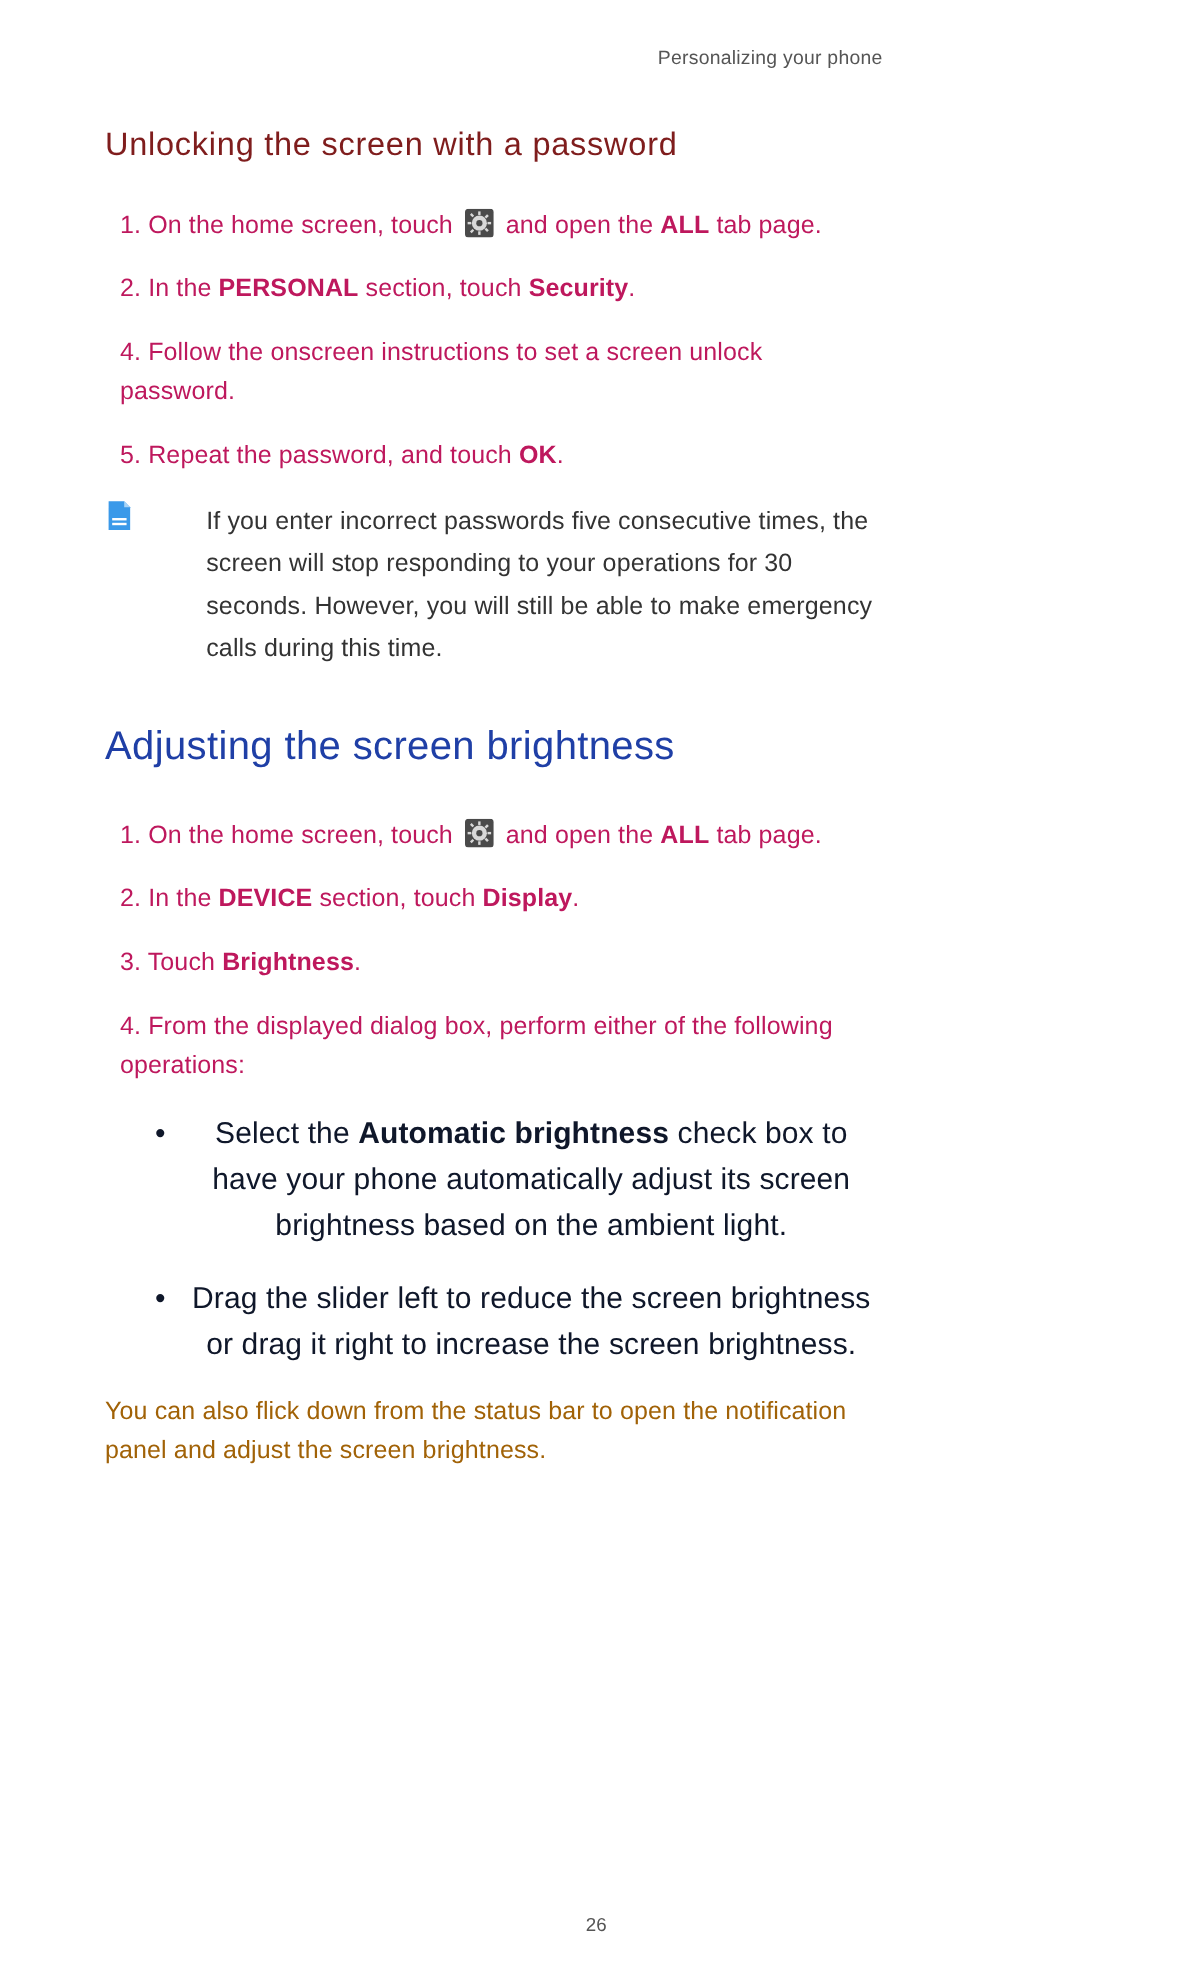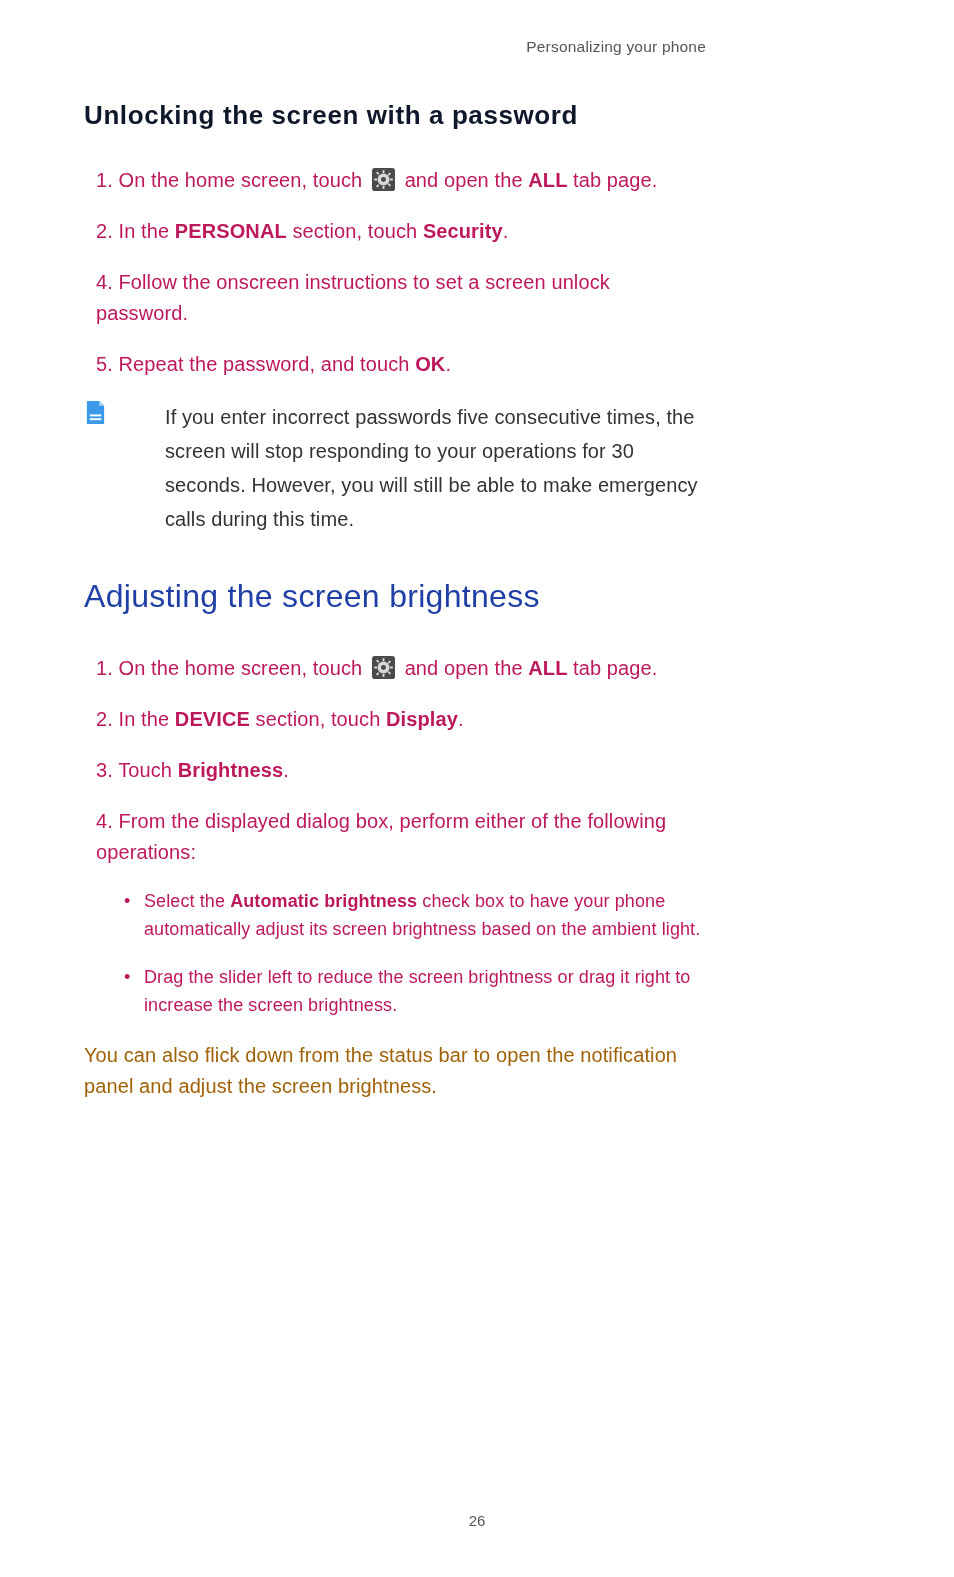--- a/index.html
+++ b/index.html
@@ -18,25 +18,25 @@
     position: relative;
   }
   .running-head {
     text-align: right;
     font-size: 15.5px;
     color: #555555;
     margin-bottom: 44px;
     letter-spacing: 0.2px;
   }
   .h3 {
-    color: #0f172a;
+    color: #7f1d1d;
     font-size: 26px;
     letter-spacing: 0.6px;
     margin: 0 0 34px 0;
-    font-weight: 700;
+    font-weight: 400;
   }
   .h2 {
     color: #1f3fa6;
     font-size: 32px;
     font-weight: 400;
     margin: 42px 0 38px 0;
     letter-spacing: 0.3px;
   }
   .steps {
     margin: 0;
@@ -77,44 +77,45 @@
     font-size: 20px;
     line-height: 1.7;
     color: #333333;
     letter-spacing: 0.1px;
   }
   .sublist {
     margin: 0;
     padding: 0 0 0 40px;
   }
   .subitem {
-    font-size: 18px;
+    font-size: 24px;
     line-height: 1.55;
-    color: #be185d;
+    color: #0f172a;
     margin: 0 0 20px 0;
     position: relative;
     padding-left: 20px;
     letter-spacing: 0.1px;
+    text-align: center;
   }
   .subitem::before {
     content: "•";
     position: absolute;
     left: 0;
     top: 0;
   }
   .tailpara {
     font-size: 20px;
     line-height: 1.55;
     color: #a16207;
     margin: 0 0 20px 0;
     letter-spacing: 0.1px;
   }
   .pagenum {
     position: absolute;
-    bottom: 48px;
+    bottom: 28px;
     left: 0;
     width: 954px;
     text-align: center;
     font-size: 15px;
     color: #555555;
   }
 </style>
 </head>
 <body>
 

